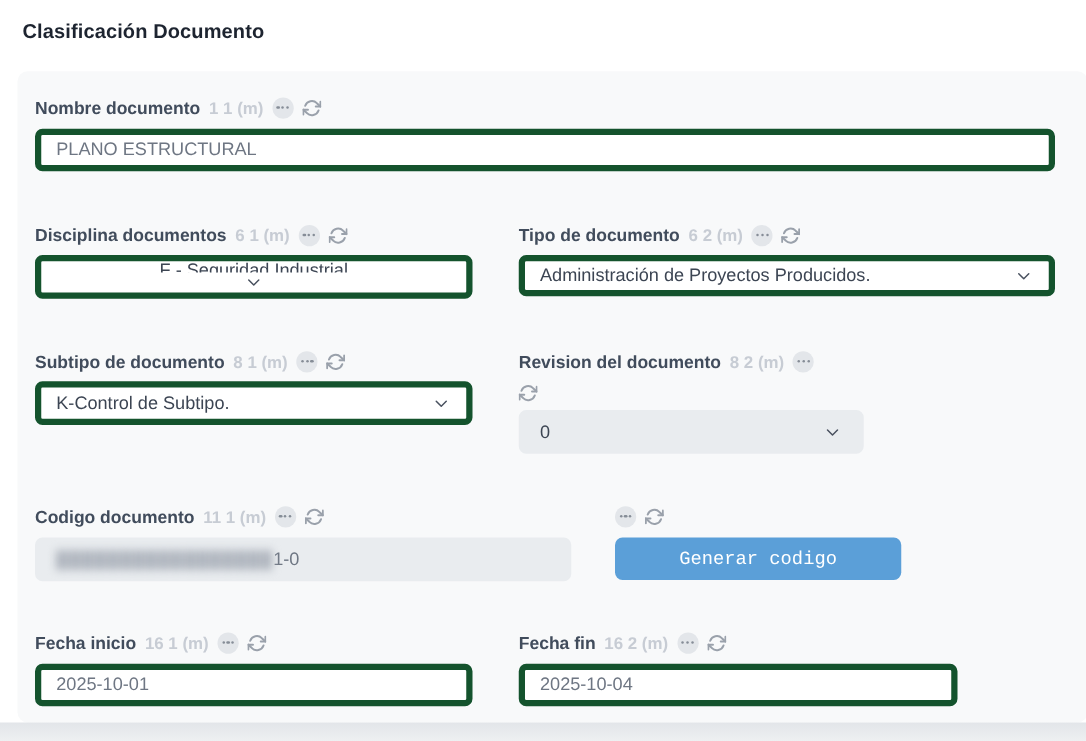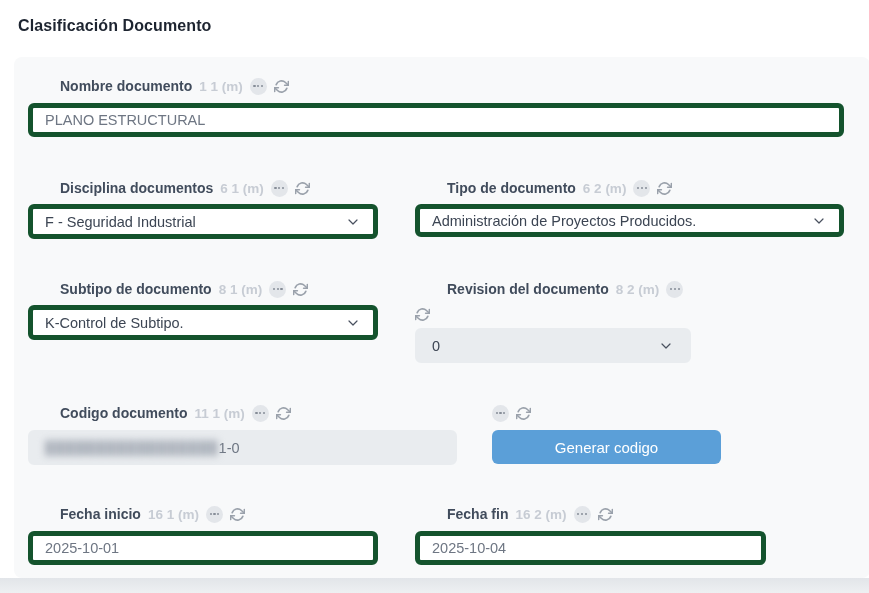--- a/index.html
+++ b/index.html
@@ -10,21 +10,21 @@
   .page-title { position:absolute; left:18px; top:17px; font-size:16px; font-weight:600;
     color:#1d2430; letter-spacing:.1px; }
 
   .card { position:absolute; left:14px; top:57px; width:856px; height:521px;
     background:#f8f9fa; border-radius:8px; }
 
   .bottom-edge { position:absolute; left:0; top:578px; width:869px; height:15px;
     background:linear-gradient(to bottom,#e2e5e9,#eef0f2); }
 
   .label-row { position:absolute; display:flex; align-items:center; gap:7px; height:18px; }
-  .lbl { font-size:14px; font-weight:600; color:#414c5c; white-space:nowrap;margin-left:32px; }
+  .lbl { font-size:14px; font-weight:600; color:#414c5c; white-space:nowrap; }
   .meta { font-size:13.5px; font-weight:600; color:#c7ccd4; white-space:nowrap; }
 
   .ellipsis-badge { width:17px; height:17px; border-radius:50%; background:#e3e6ea;
     display:flex; align-items:center; justify-content:center; gap:1.6px; flex:0 0 auto; cursor:pointer; }
   .ellipsis-badge .dot { width:2.2px; height:2.2px; border-radius:50%; background:#868d97; }
 
   .refresh-icon { width:15px; height:15px; color:#9aa1ab; flex:0 0 auto; cursor:pointer; }
   .refresh-icon svg { width:15px; height:15px; display:block; }
 
   .field { position:absolute; background:#ffffff; border:5px solid #14532d; border-radius:6px;
@@ -33,21 +33,21 @@
   .select { color:#3c4553; justify-content:space-between; cursor:pointer; }
   .select .chev { width:16px; height:16px; color:#49515f; flex:0 0 auto; }
   .select .val { overflow:hidden; white-space:nowrap; text-overflow:ellipsis; }
   .disabled { background:#e9ecef; border-color:#e9ecef; }
 
   .redacted { filter:blur(3.5px); color:#aeb4bd; letter-spacing:1px; font-size:13px; }
   .code-suffix { color:#6e7683; }
 
   .btn-primary { position:absolute; left:492px; top:430px; width:229px; height:34px;
     background:#5b9fd8; color:#ffffff; border:none; border-radius:6px; font-size:15px;
-    font-family:Liberation Sans, sans-serif; cursor:pointer; display:flex; align-items:center; justify-content:center; }
+    font-family:Liberation Mono, monospace; cursor:pointer; display:flex; align-items:center; justify-content:center; }
 
   .standalone-refresh { position:absolute; }
 </style>
 </head>
 <body>
 
 <div class="page-title">Clasificación Documento</div>
 
 <div class="card">
 
@@ -78,21 +78,21 @@
         <span class="dot"></span>
       </span>
     <span class="refresh-icon">
       <svg viewBox="0 0 24 24" fill="none" stroke="currentColor" stroke-width="2.6" stroke-linecap="round" stroke-linejoin="round">
           <polyline points="23 4 23 10 17 10"></polyline>
           <polyline points="1 20 1 14 7 14"></polyline>
           <path d="M3.51 9a9 9 0 0 1 14.85-3.36L23 10M1 14l4.64 4.36A9 9 0 0 0 20.49 15"></path>
         </svg>
     </span>
   </div>
-  <div class="field select" style="left:14px; top:147px; width:350px; height:35px;">
+  <div class="field select" style="left:14px; top:147px; width:350px; height:35px;flex-direction:column;">
     <span class="val">F - Seguridad Industrial</span>
     <span class="chev">
       <svg viewBox="0 0 24 24" fill="none" stroke="currentColor" stroke-width="1.8" stroke-linecap="round" stroke-linejoin="round">
           <polyline points="6 9 12 15 18 9"></polyline>
         </svg>
     </span>
   </div>
 
   <div class="label-row" style="left:401px; top:122px;">
     <span class="lbl">Tipo de documento</span>

